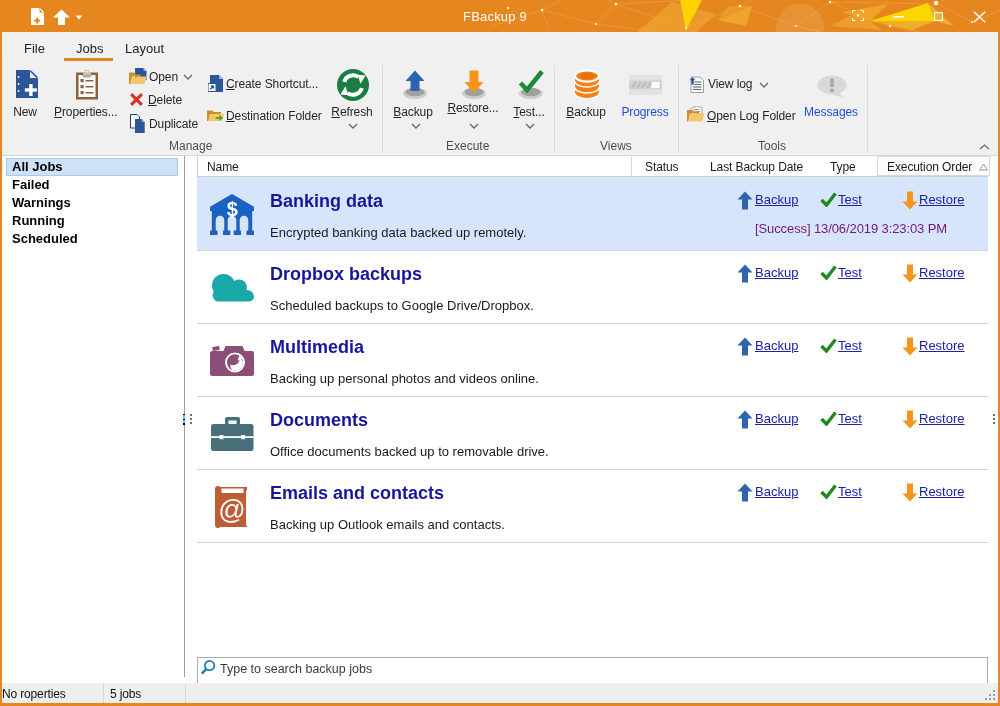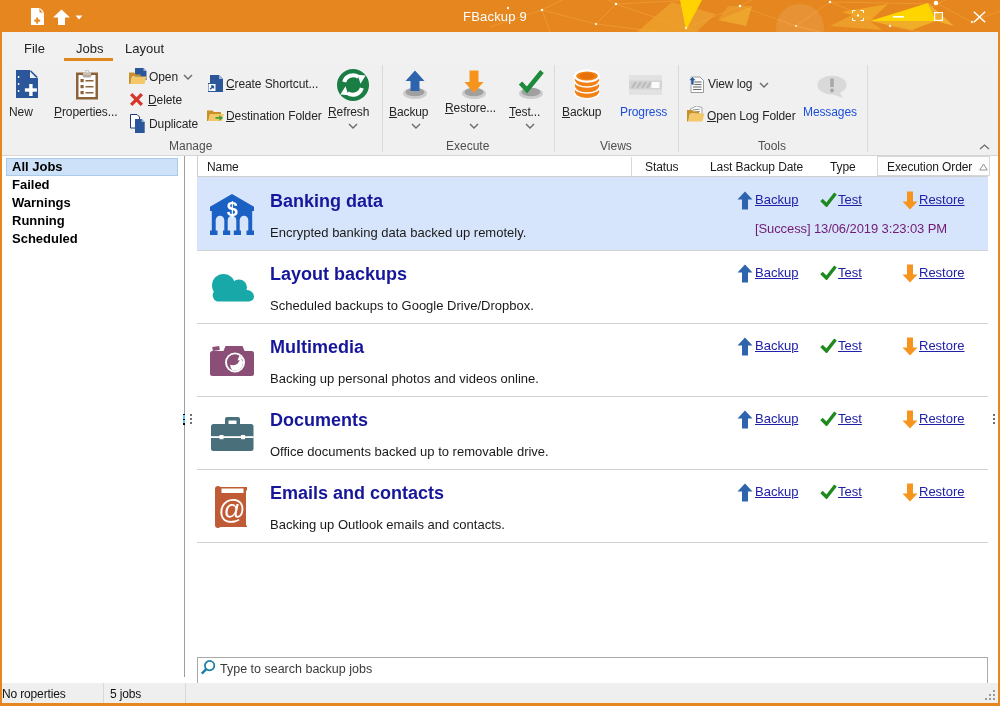--- a/index.html
+++ b/index.html
@@ -9,21 +9,21 @@
 
 #titlebar { position:absolute; left:0; top:0; width:1000px; height:32px; background:#e5861f; overflow:hidden; }
 #apptitle { position:absolute; left:0; top:9px; width:1000px; text-align:center; color:#fff; font-size:13px; letter-spacing:0.2px; }
 
 #tabbar { position:absolute; left:2px; top:32px; width:996px; height:30px; background:#f1f1f2; }
 .tab { position:absolute; top:9px; font-size:13px; color:#232323; }
 #joblin { position:absolute; left:62px; top:26px; width:49px; height:3px; background:#e2871e; }
 
 #ribbon { position:absolute; left:2px; top:62px; width:996px; height:94px; background:#f0f0f0; border-bottom:1px solid #d5d5d5; }
 .rlbl { position:absolute; font-size:12px; letter-spacing:-0.1px; color:#262626; white-space:nowrap; }
-.rlbl.ctr { text-align:left; }
+.rlbl.ctr { text-align:center; }
 .glabel { position:absolute; top:77px; font-size:12px; color:#4e4e4e; white-space:nowrap; }
 .vsep { position:absolute; top:3px; height:87px; width:1px; background:#dadada; }
 .dis { color:#1d4ed8; }
 u { text-decoration:underline; }
 
 #content { position:absolute; left:2px; top:156px; width:996px; height:527px; background:#fff; }
 .sideitem { position:absolute; left:10px; font-weight:bold; font-size:13px; color:#000; }
 #sidesel { position:absolute; left:4px; top:2px; width:172px; height:18px; background:#cde2f8; border:1px solid #a9cae8; }
 #vline { position:absolute; left:182px; top:0px; width:1px; height:521px; background:#9e9ea2; }
 #lhead { position:absolute; left:195px; top:0px; width:791px; height:21px; background:#fff; border-bottom:1px solid #cfcfcf; }
@@ -387,21 +387,21 @@
     <div class="lastbk">[Success] 13/06/2019 3:23:03 PM</div>
   </div>
     <div class="row" style="top:94px;">
     <svg class="jicon" style="left:13px;top:23px" width="44" height="29" viewBox="0 0 44 29">
 <g fill="#18a8a8">
 <circle cx="13.5" cy="12.5" r="11.5"></circle>
 <circle cx="29" cy="14.5" r="8"></circle>
 <path d="M4,18.5 a7,7 0 0 1 3,-1.5 H37 a7,6.5 0 0 1 7,6.5 a5,5 0 0 1 -5,5 H7 a6.5,6.5 0 0 1 -3,-10 Z"></path>
 </g>
       </svg>
-    <div class="jtitle">Layout backups</div>
+    <div class="jtitle">Dropbox backups</div>
     <div class="jdesc">Scheduled backups to Google Drive/Dropbox.</div>
     <svg class="lnkic" style="left:540px;top:14px" width="16" height="19" viewBox="0 0 16 19">
         <path d="M5,18.5 V8.5 H0.5 L8,0.5 15.5,8.5 H11 V18.5 Z" fill="#2e64ae"></path>
       </svg>
       <span class="lnktxt" style="left:558px;">Backup</span>
     <svg class="lnkic" style="left:623px;top:15px" width="17" height="15" viewBox="0 0 17 15">
         <path d="M1.5,8 L6.5,13 L15.5,1.5" fill="none" stroke="#1e8a1e" stroke-width="3.4"></path>
       </svg>
       <span class="lnktxt" style="left:641px;">Test</span>
     <svg class="lnkic" style="left:705px;top:14px" width="16" height="19" viewBox="0 0 16 19">

